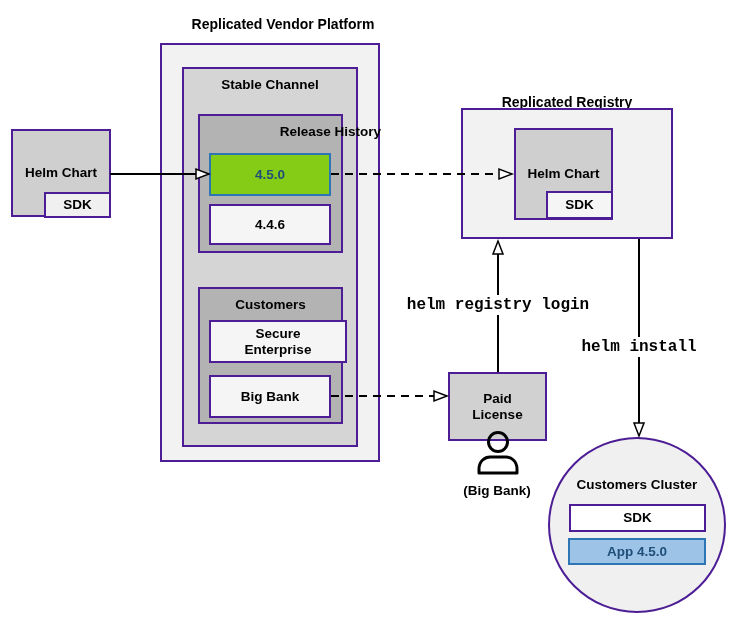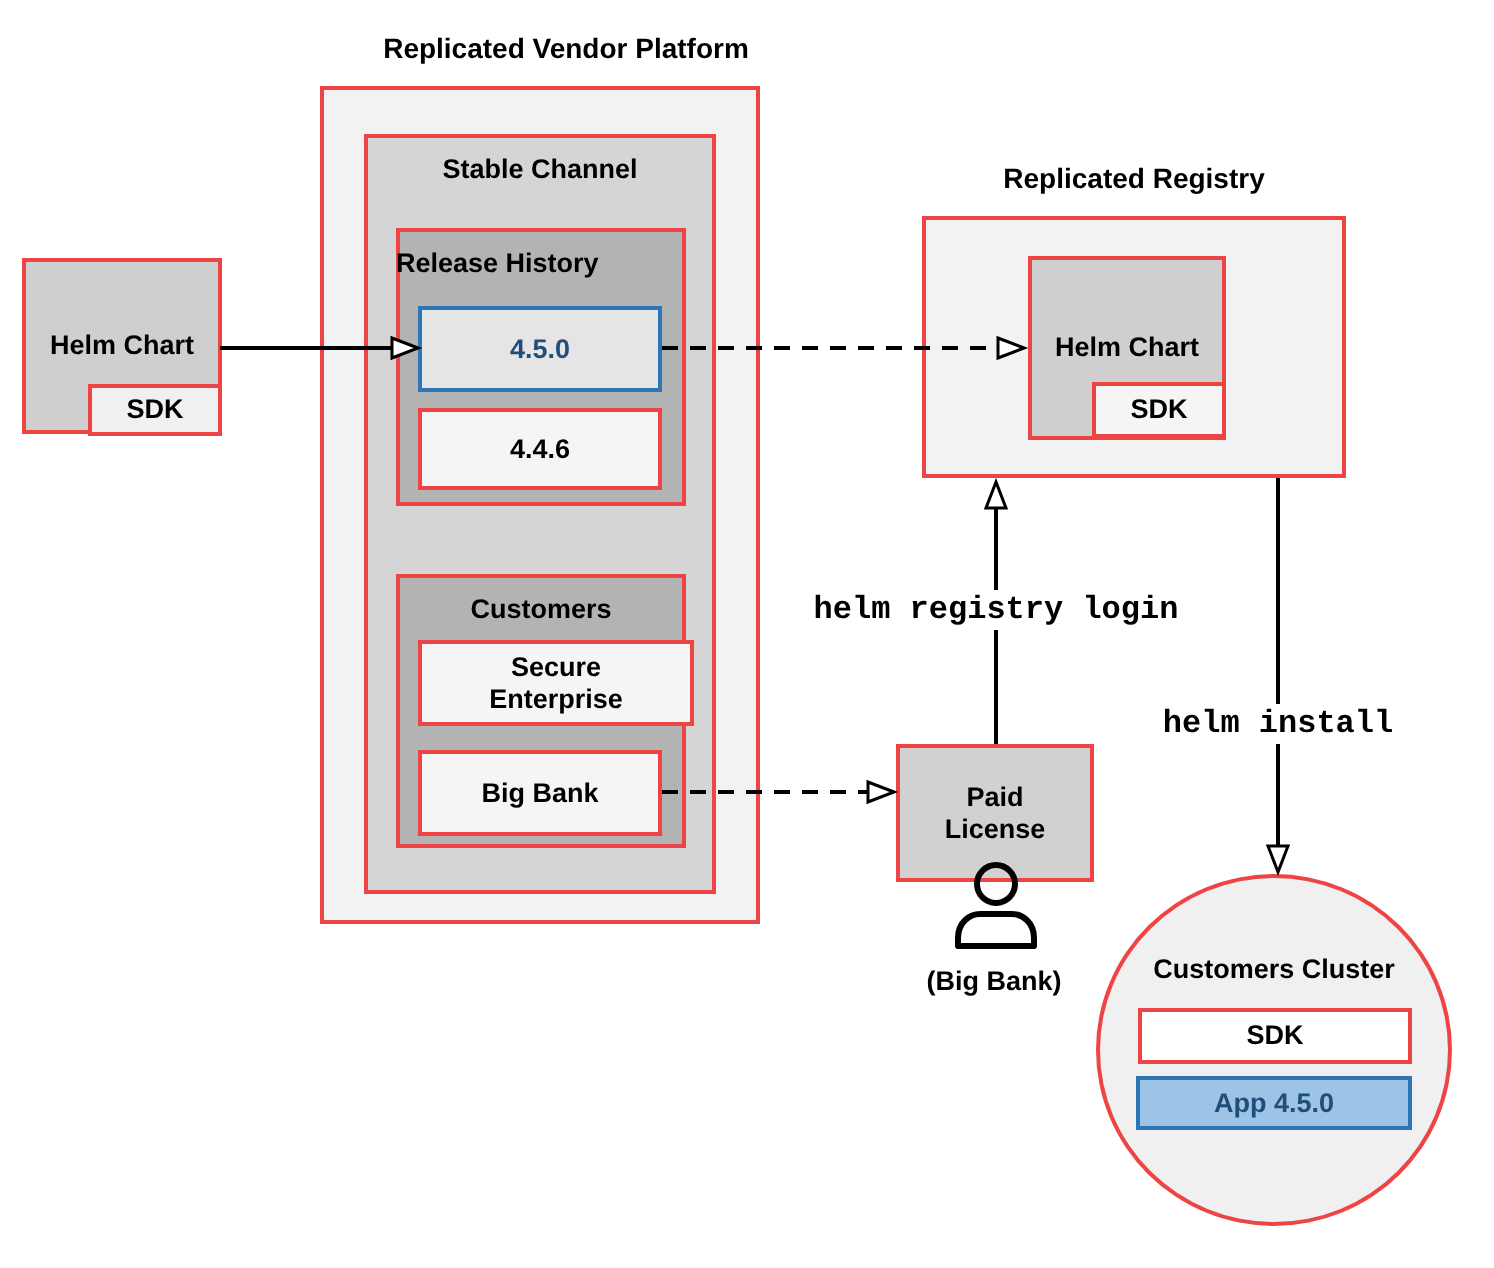--- a/index.html
+++ b/index.html
@@ -1,55 +1,55 @@
 <!DOCTYPE html>
 <html><head>
 <meta charset="utf-8">
 <style>
   html,body{margin:0;padding:0;background:#fff;}
   #canvas{
     position:relative;width:747px;height:634px;background:#ffffff;overflow:hidden;
     font-family:"Liberation Sans",sans-serif;color:#000;
   }
-  .box{position:absolute;border:2px solid #ef4444;box-sizing:border-box;}
+  .box{position:absolute;border:2px solid #4c1d95;box-sizing:border-box;}
   .cbox{display:flex;align-items:center;justify-content:center;text-align:center;}
   .lbl{font-weight:bold;font-size:13.5px;line-height:1.15;}
   .hdr{position:absolute;text-align:center;font-weight:bold;font-size:14px;}
   
   #src-box{left:11px;top:129px;width:100px;height:88px;background:#cfcfcf;}
   #src-sdk{left:44px;top:192px;width:67px;height:26px;background:#f0f0f0;}
   
   #platform-title{left:163px;top:16px;width:240px;}
   #platform-box{left:160px;top:43px;width:220px;height:419px;background:#f2f2f2;}
   #stable-box{left:182px;top:67px;width:176px;height:380px;background:#d5d5d5;}
   #stable-label{left:182px;top:77px;width:176px;text-align:center;position:absolute;}
   #history-box{left:198px;top:114px;width:145px;height:139px;background:#b3b3b3;}
-  #history-label{left:198px;top:124px;width:145px;text-align:left;position:absolute;}
-  #rel-450{left:209px;top:153px;width:122px;height:43px;background:#e5e5e5;border-color:#2e75b6;color:#1f4e79;}
+  #history-label{left:198px;top:124px;width:145px;text-align:right;position:absolute;padding-left:38px;}
+  #rel-450{left:209px;top:153px;width:122px;height:43px;background:#84cc16;border-color:#2e75b6;color:#1f4e79;}
   #rel-446{left:209px;top:204px;width:122px;height:41px;background:#f5f5f5;}
   #customers-box{left:198px;top:287px;width:145px;height:137px;background:#b3b3b3;}
   #customers-label{left:198px;top:297px;width:145px;text-align:center;position:absolute;}
   #cust-secure{left:209px;top:320px;width:138px;height:43px;background:#f5f5f5;}
   #cust-secure span{display:inline-block;max-width:84px;}
   #cust-bigbank{left:209px;top:375px;width:122px;height:43px;background:#f5f5f5;}
   
-  #registry-title{left:461px;top:81px;width:212px;}
+  #registry-title{left:461px;top:94px;width:212px;}
   #registry-box{left:461px;top:108px;width:212px;height:131px;background:#f2f2f2;}
   #reg-chart{left:514px;top:128px;width:99px;height:92px;background:#cfcfcf;}
   #reg-sdk{left:546px;top:191px;width:67px;height:28px;background:#f5f5f5;}
   
   #paid-box{left:448px;top:372px;width:99px;height:69px;background:#d1d1d1;}
   #paid-box span{display:inline-block;max-width:60px;}
   #customer-icon{position:absolute;left:475px;top:430px;}
   #customer-label{left:437px;top:483px;width:120px;line-height:1.25;font-size:13.5px;}
   
   .cmd{position:absolute;background:#fff;font-family:"Liberation Mono",monospace;
        font-weight:bold;font-size:16px;text-align:center;z-index:3;padding:1px 0;}
   #cmd-login{left:402px;top:295px;width:192px;font-family:Liberation Mono, monospace;}
-  #cmd-install{left:579px;top:352px;width:120px;}
+  #cmd-install{left:579px;top:337px;width:120px;}
   
   #cluster-circle{left:548px;top:437px;width:178px;height:176px;background:#f0f0f0;border-radius:50%;}
   #cluster-title{left:548px;top:477px;width:178px;font-size:13.5px;}
   #cluster-sdk{left:569px;top:504px;width:137px;height:28px;background:#ffffff;}
   #cluster-app{left:568px;top:538px;width:138px;height:27px;background:#9dc3e6;border-color:#2e75b6;color:#1f4e79;}
   
   #wires{position:absolute;left:0;top:0;z-index:2;pointer-events:none;}
 </style>
 </head>
 <body>

